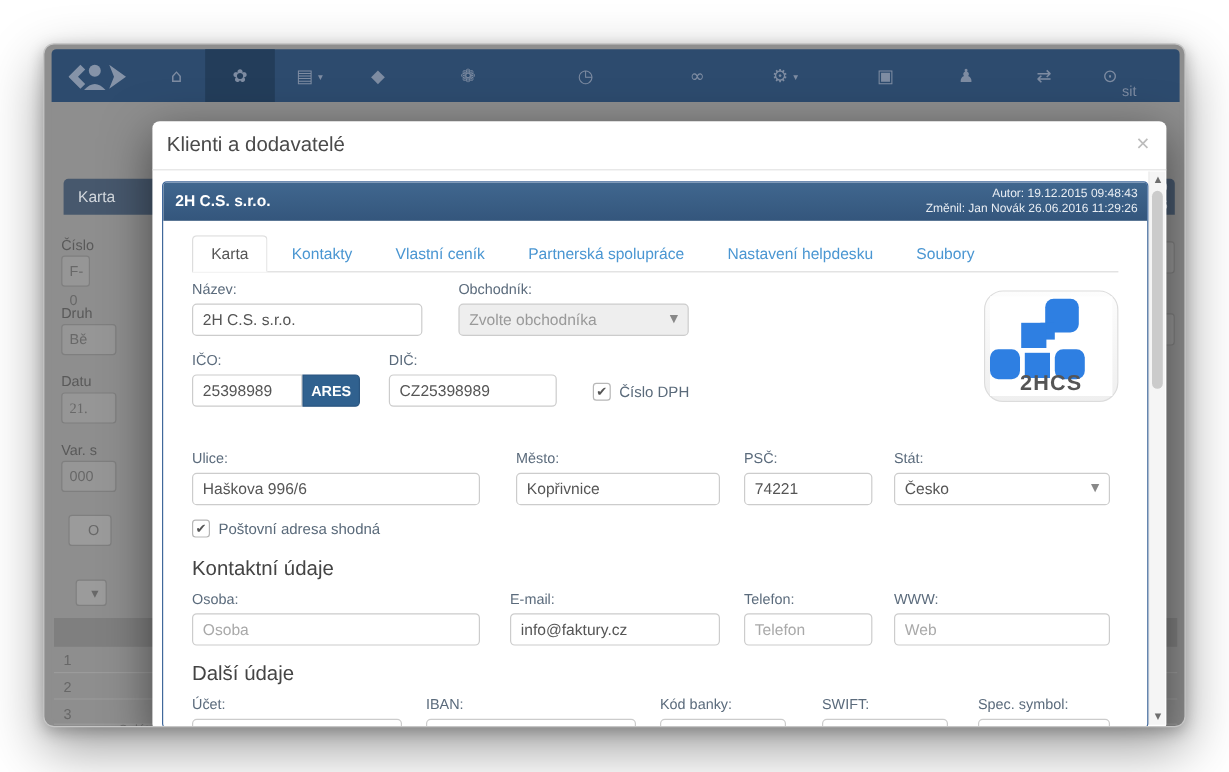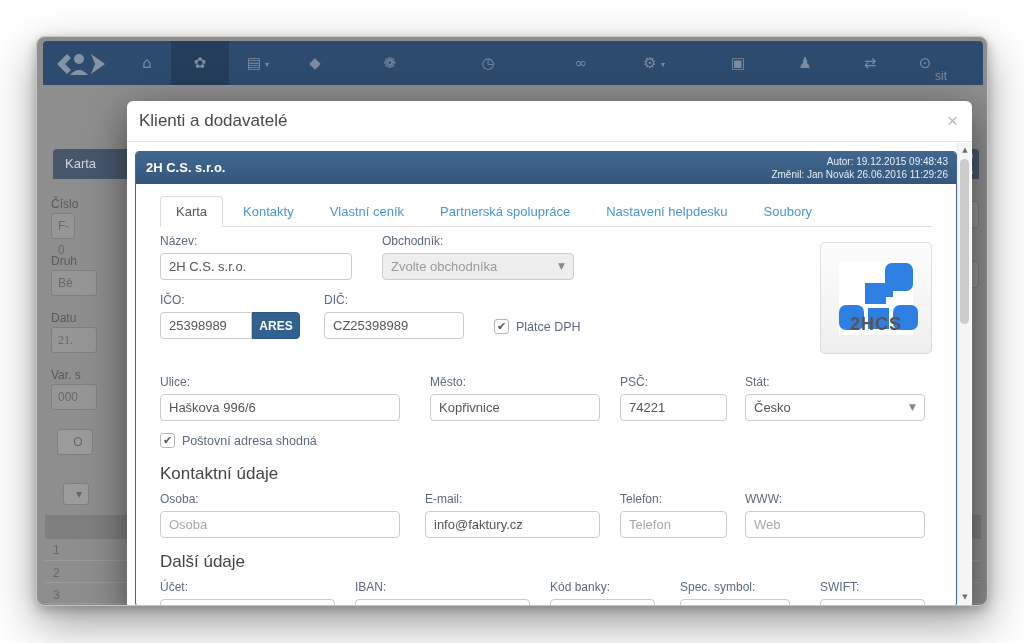--- a/index.html
+++ b/index.html
@@ -79,21 +79,21 @@
   .selectbox .caret { position:absolute; right:8px; top:0; line-height:25px; font-size:9px; color:#888; font-family:"DejaVu Sans",sans-serif; }
   .selectbox.disabled { background:#eee; color:#999; }
   .input-group { display:flex; }
   .input-group input { border-radius:4px 0 0 4px; flex:1; min-width:0; }
   .btn-ares { width:48px; height:27px; background:#30618f; color:#fff; border:1px solid #2a5580; border-radius:0 4px 4px 0; font-size:12px; font-weight:bold; cursor:pointer; font-family:"Liberation Sans",sans-serif; }
   .cb { display:flex; align-items:center; cursor:pointer; }
   .cb .box { width:15px; height:15px; border:1px solid #b7b7b7; border-radius:3px; background:#fff; color:#555; font-size:11px; line-height:14px; text-align:center; font-family:"DejaVu Sans",sans-serif; }
   .cb .cblabel { margin-left:7px; font-size:12.5px; color:#5a6a7a; }
   .section-heading { font-size:17px; color:#444; }
 
-  .logo-card { position:absolute; right:0; top:8px; width:112px; height:112px; border:1px solid #dcdcdc; border-radius:5px; background:linear-gradient(#fdfdfd,#efefef); padding:18px; }
+  .logo-card { position:absolute; right:0; top:8px; width:112px; height:93px; border:1px solid #dcdcdc; border-radius:16px; background:linear-gradient(#fdfdfd,#efefef); padding:4px; }
   .logo-inner { width:100%; height:100%; background:#fff; position:relative; }
   .logo-sq { position:absolute; background:#2e7fe2; }
   .logo-text { position:absolute; bottom:0; width:100%; text-align:center; font-size:18px; font-weight:bold; color:#555; letter-spacing:1px; }
 </style>
 </head>
 <body>
 
 <div class="window">
 
   <div class="navbar">
@@ -228,21 +228,21 @@
                 <input type="text" value="25398989" style="">
                 <button class="btn-ares">ARES</button>
               </div>
             </div>
             <div class="field" style="width:140px; margin-left:24px;">
               <label>DIČ:</label>
               <input type="text" value="CZ25398989" style="">
             </div>
             <div class="cb" style="margin-left:30px; margin-top:26px;">
               <span class="box">✔</span>
-              <span class="cblabel">Plátce DPH</span>
+              <span class="cblabel">Číslo DPH</span>
             </div>
           </div>
 
           <div class="frow" style="margin-top:36px;">
             <div class="field" style="width:240px;justify-content:center;">
               <label>Ulice:</label>
               <input type="text" value="Haškova 996/6" style="">
             </div>
             <div class="field" style="width:170px; margin-left:30px;">
               <label>Město:</label>
@@ -293,27 +293,27 @@
               <input type="text" placeholder="Účet" style="">
             </div>
             <div class="field" style="width:175px; margin-left:20px;">
               <label>IBAN:</label>
               <input type="text" placeholder="IBAN" style="">
             </div>
             <div class="field" style="width:105px; margin-left:20px;">
               <label>Kód banky:</label>
               <input type="text" placeholder="Banka" style="">
             </div>
+            <div class="field" style="width:105px; margin-left:30px;">
+              <label>SWIFT:</label>
+              <input type="text" placeholder="Swift" style="">
+            </div>
             <div class="field" style="width:110px; margin-left:25px;">
               <label>Spec. symbol:</label>
               <input type="text" placeholder="Spec. symbol" style="">
-            </div>
-            <div class="field" style="width:105px; margin-left:30px;">
-              <label>SWIFT:</label>
-              <input type="text" placeholder="Swift" style="">
             </div>
           </div>
 
         </div>
       </div>
     </div>
   </div>
 
 </div>
 

